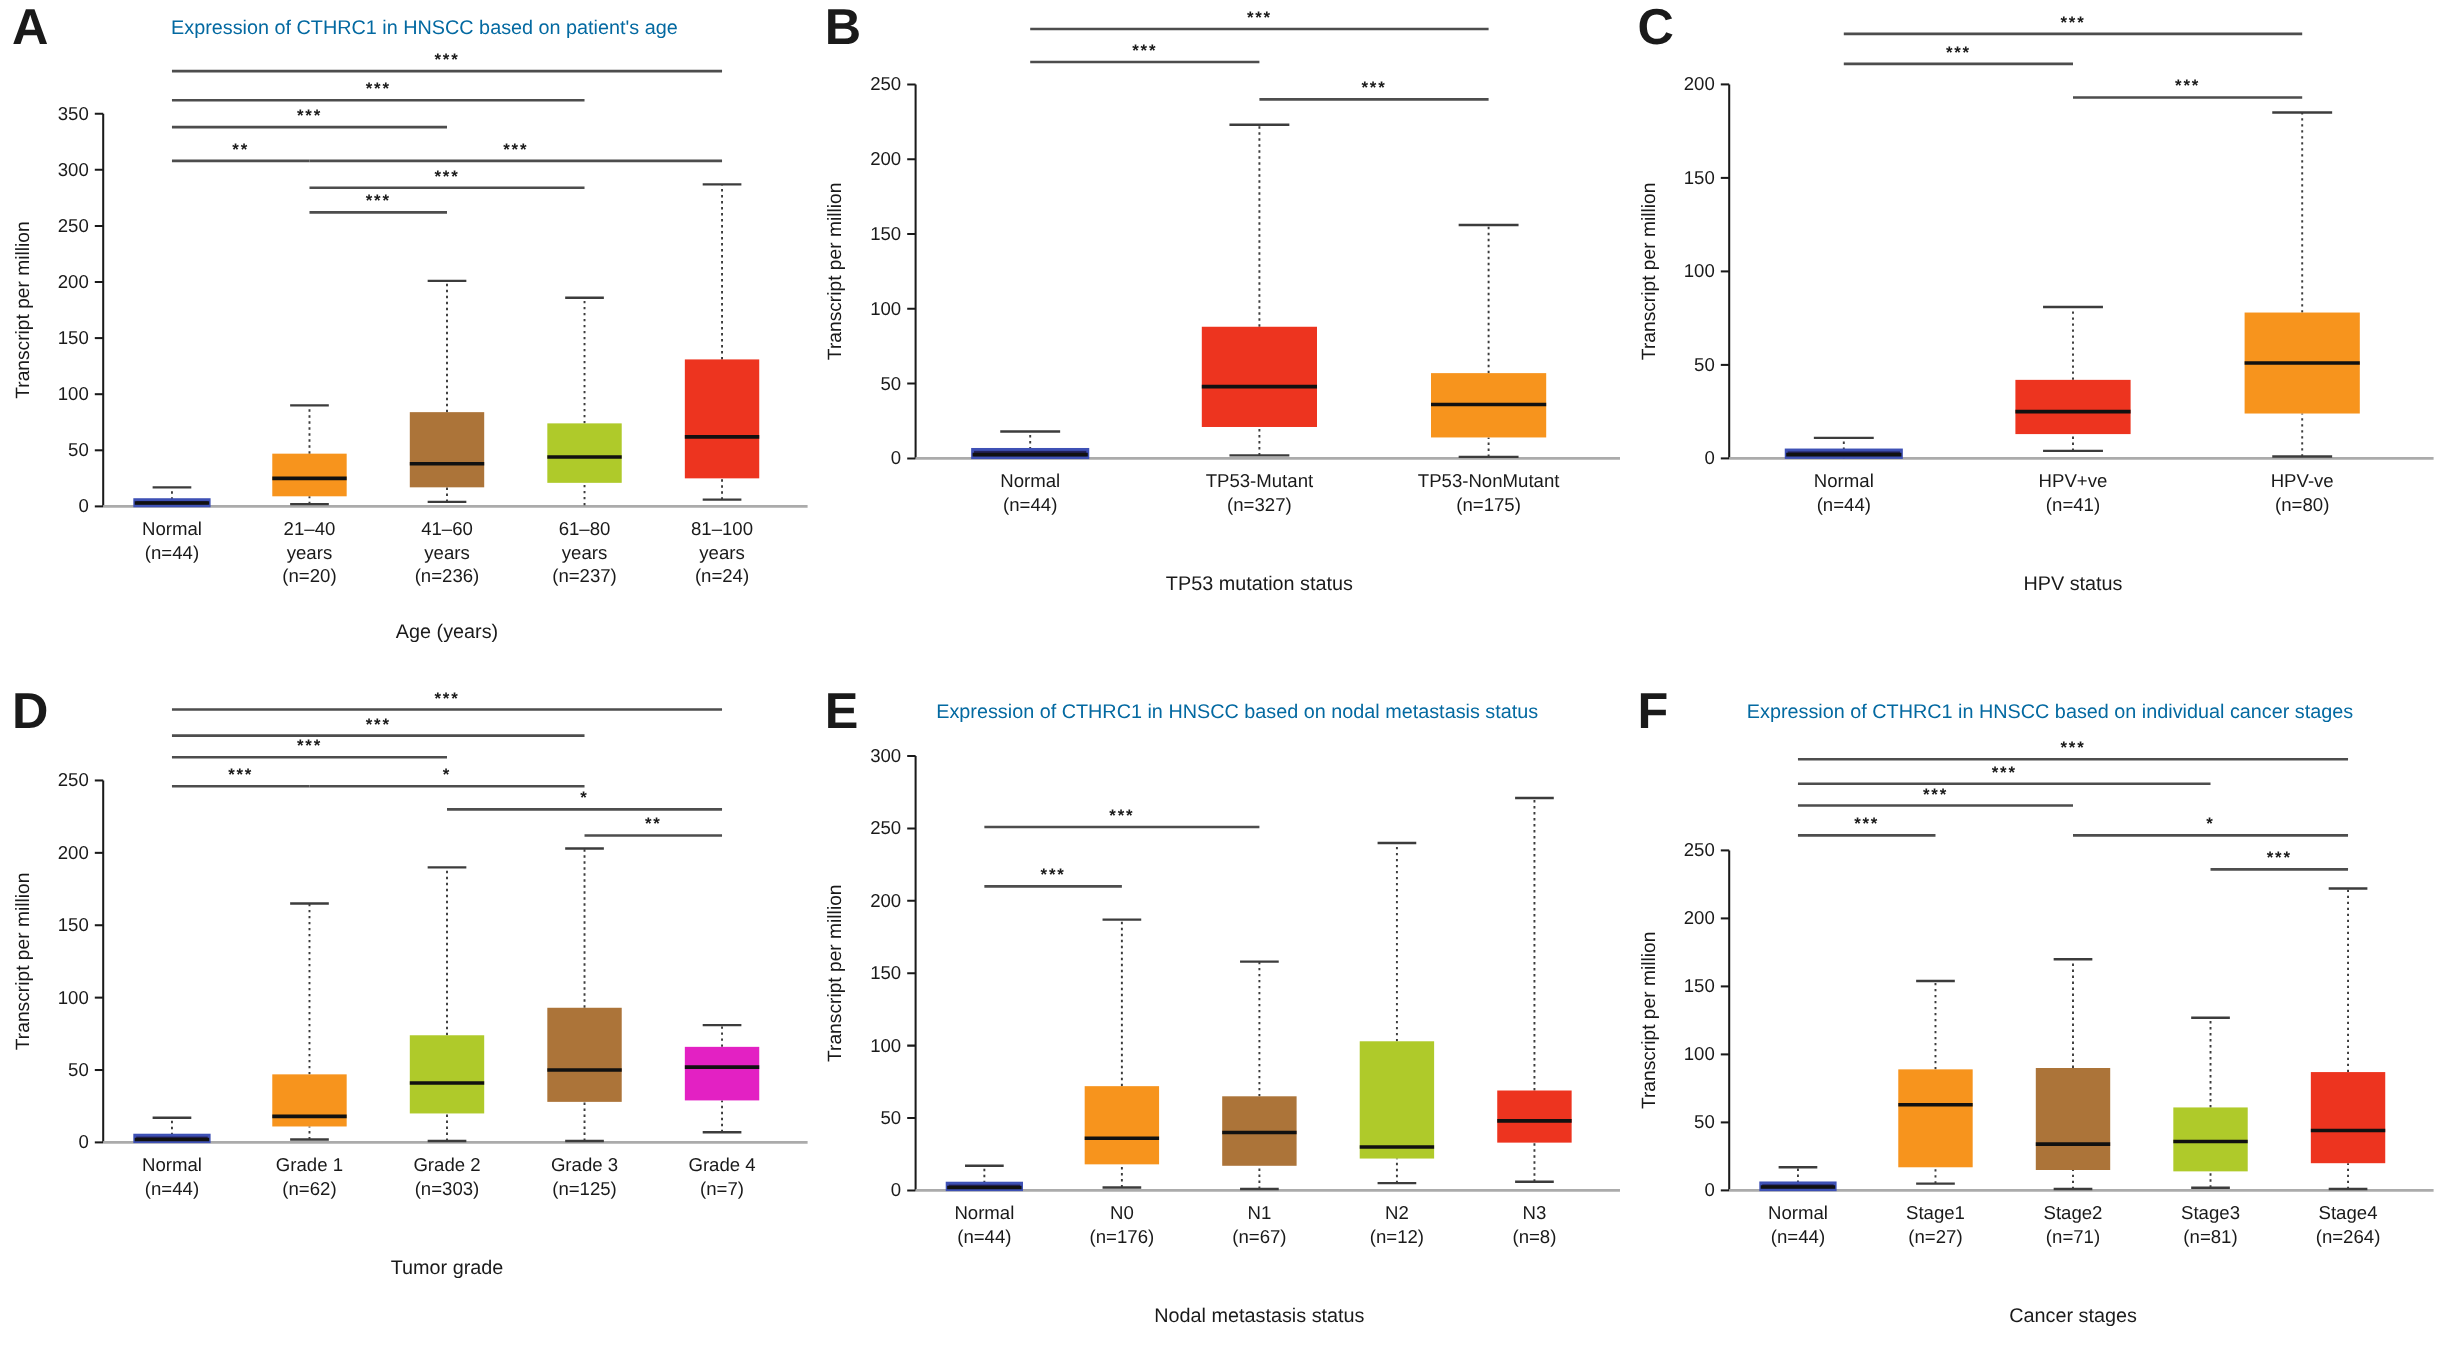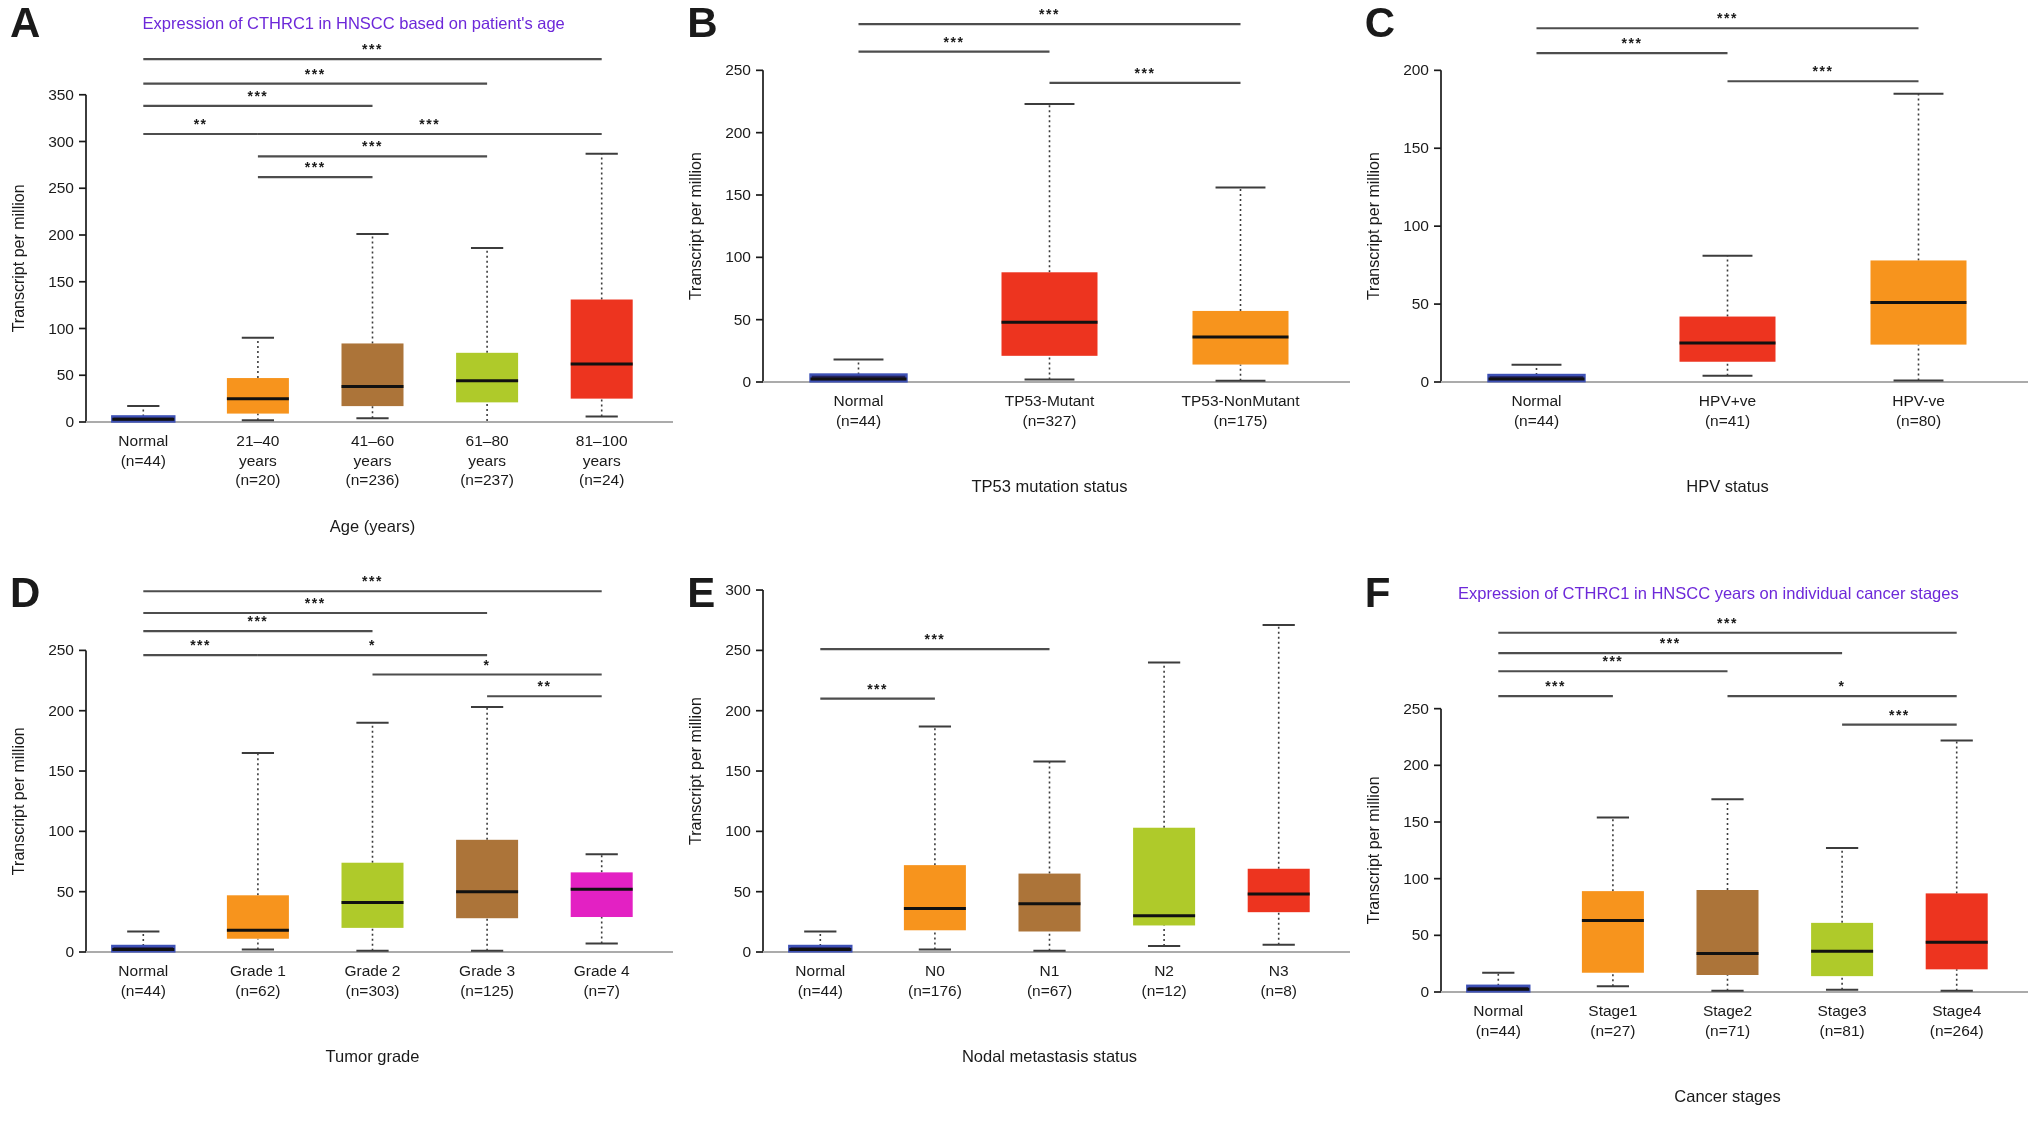--- a/index.html
+++ b/index.html
@@ -12,21 +12,21 @@
     grid-template-columns:repeat(3,1fr);
     grid-template-rows:repeat(2,1fr);
   }
   .panel{position:relative;overflow:hidden;}
   .panel-letter{
     position:absolute;top:2px;left:10px;
     font-size:42px;font-weight:bold;color:#1a1a1a;line-height:1;
   }
   .panel-title{
     text-align:center;
-    font-size:16.5px;color:#6d28d9;font-weight:500;
+    font-size:16.5px;color:#0369a1;font-weight:500;
     padding:14px 30px 2px 60px;
     height:24px;
     white-space:nowrap;
   }
   .panel svg{display:block;margin:0 auto;}
 </style>
 </head>
 <body>
 
 <div id="figure">
@@ -359,20 +359,21 @@
         </g>
         <g>
           <line x1="487.1" y1="126.23225806451615" x2="601.7" y2="126.23225806451615" stroke="#4d4d4d" stroke-width="2.2"></line>
           <text x="544.4000000000001" y="121.23225806451615" font-family="&quot;Liberation Sans&quot;, sans-serif" fill="#1a1a1a" text-anchor="middle" font-size="14px" font-weight="bold" letter-spacing="1.5px">**</text>
         </g>
         <text x="372.5" y="492" font-family="&quot;Liberation Sans&quot;, sans-serif" fill="#1a1a1a" text-anchor="middle" font-size="16.5px">Tumor grade</text>
       </svg>
   </div>
   <div class="panel">
     <div class="panel-letter">E</div>
+    <div class="panel-title">Expression of CTHRC1 in HNSCC based on nodal metastasis status</div>
     <svg viewBox="0 0 677 502" width="677" height="502">
         <g>
           <line x1="86" y1="382" x2="86" y2="20.064516129032256" stroke="#1a1a1a" stroke-width="1.7"></line>
           <line x1="79" y1="382" x2="86" y2="382" stroke="#1a1a1a" stroke-width="1.7"></line>
           <text x="74" y="387" font-family="&quot;Liberation Sans&quot;, sans-serif" fill="#1a1a1a" text-anchor="end" font-size="15.5px">0</text>
           <line x1="79" y1="321.6774193548387" x2="86" y2="321.6774193548387" stroke="#1a1a1a" stroke-width="1.7"></line>
           <text x="74" y="326.6774193548387" font-family="&quot;Liberation Sans&quot;, sans-serif" fill="#1a1a1a" text-anchor="end" font-size="15.5px">50</text>
           <line x1="79" y1="261.35483870967744" x2="86" y2="261.35483870967744" stroke="#1a1a1a" stroke-width="1.7"></line>
           <text x="74" y="266.35483870967744" font-family="&quot;Liberation Sans&quot;, sans-serif" fill="#1a1a1a" text-anchor="end" font-size="15.5px">100</text>
           <line x1="79" y1="201.03225806451613" x2="86" y2="201.03225806451613" stroke="#1a1a1a" stroke-width="1.7"></line>
@@ -441,21 +442,21 @@
         </g>
         <g>
           <line x1="143.3" y1="128.6451612903226" x2="257.9" y2="128.6451612903226" stroke="#4d4d4d" stroke-width="2.2"></line>
           <text x="200.6" y="123.64516129032259" font-family="&quot;Liberation Sans&quot;, sans-serif" fill="#1a1a1a" text-anchor="middle" font-size="14px" font-weight="bold" letter-spacing="1.5px">***</text>
         </g>
         <text x="372.5" y="492" font-family="&quot;Liberation Sans&quot;, sans-serif" fill="#1a1a1a" text-anchor="middle" font-size="16.5px">Nodal metastasis status</text>
       </svg>
   </div>
   <div class="panel">
     <div class="panel-letter">F</div>
-    <div class="panel-title">Expression of CTHRC1 in HNSCC years on individual cancer stages</div>
+    <div class="panel-title">Expression of CTHRC1 in HNSCC based on individual cancer stages</div>
     <svg viewBox="0 0 677 502" width="677" height="502">
         <g>
           <line x1="86" y1="382" x2="86" y2="98.66666666666669" stroke="#1a1a1a" stroke-width="1.7"></line>
           <line x1="79" y1="382" x2="86" y2="382" stroke="#1a1a1a" stroke-width="1.7"></line>
           <text x="74" y="387" font-family="&quot;Liberation Sans&quot;, sans-serif" fill="#1a1a1a" text-anchor="end" font-size="15.5px">0</text>
           <line x1="79" y1="325.3333333333333" x2="86" y2="325.3333333333333" stroke="#1a1a1a" stroke-width="1.7"></line>
           <text x="74" y="330.3333333333333" font-family="&quot;Liberation Sans&quot;, sans-serif" fill="#1a1a1a" text-anchor="end" font-size="15.5px">50</text>
           <line x1="79" y1="268.66666666666663" x2="86" y2="268.66666666666663" stroke="#1a1a1a" stroke-width="1.7"></line>
           <text x="74" y="273.66666666666663" font-family="&quot;Liberation Sans&quot;, sans-serif" fill="#1a1a1a" text-anchor="end" font-size="15.5px">100</text>
           <line x1="79" y1="212" x2="86" y2="212" stroke="#1a1a1a" stroke-width="1.7"></line>

